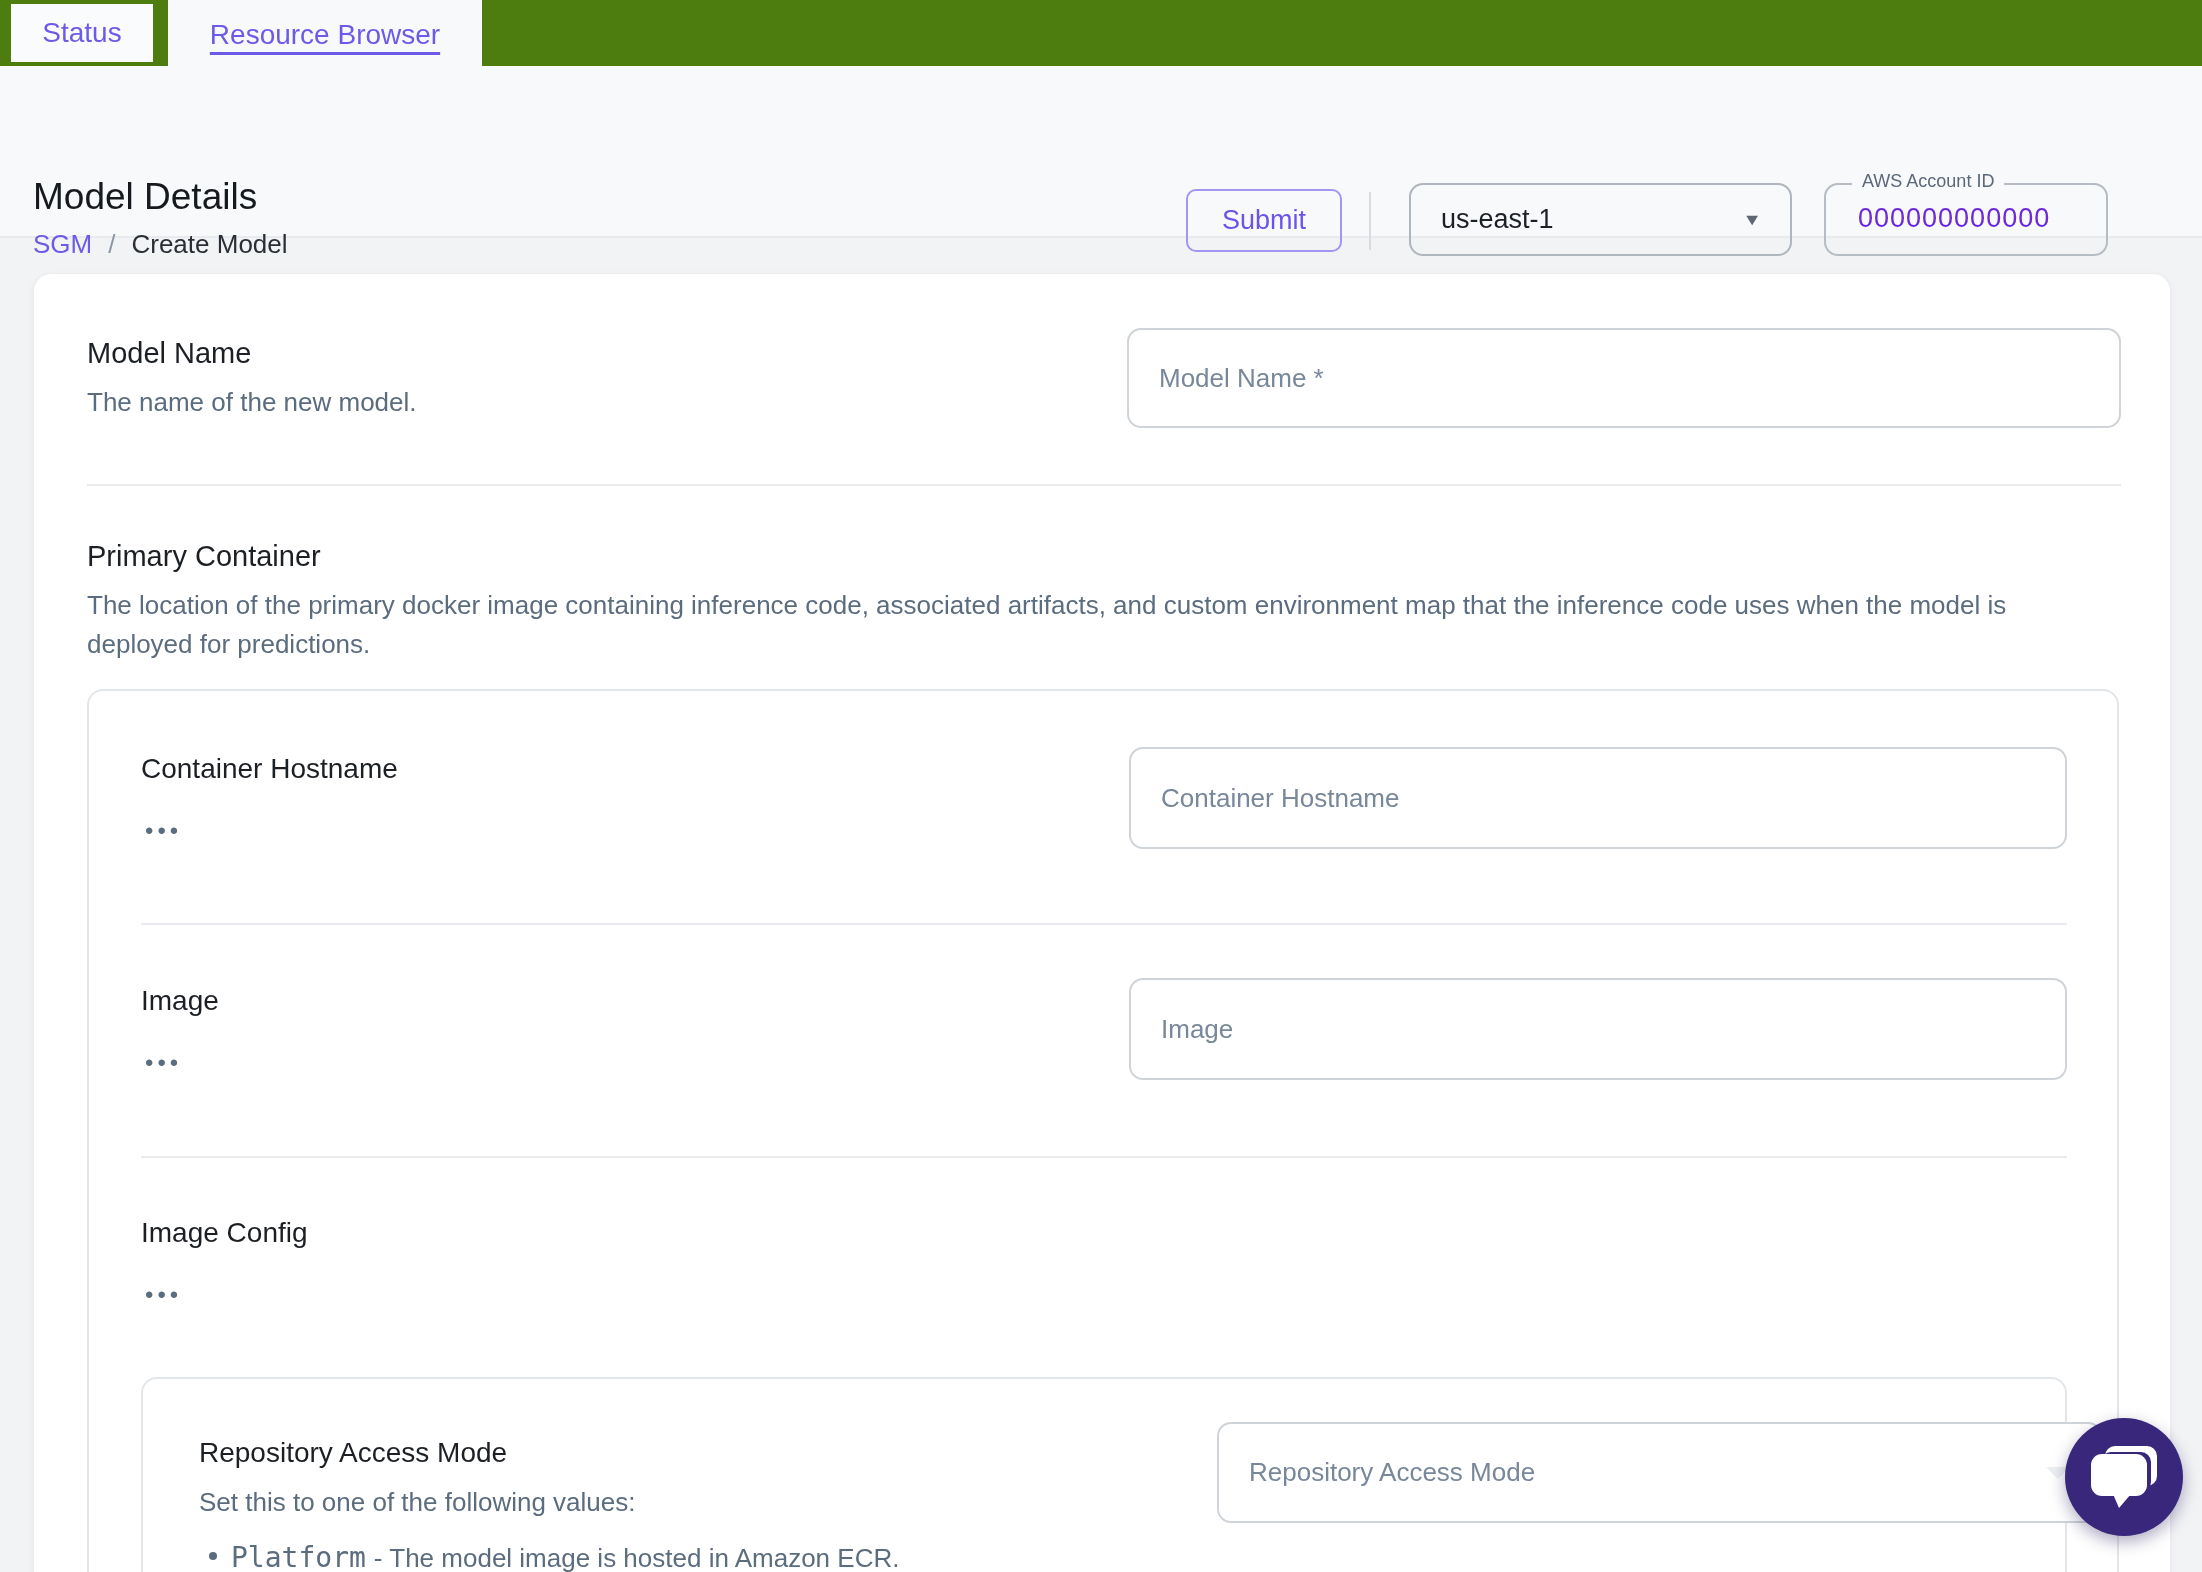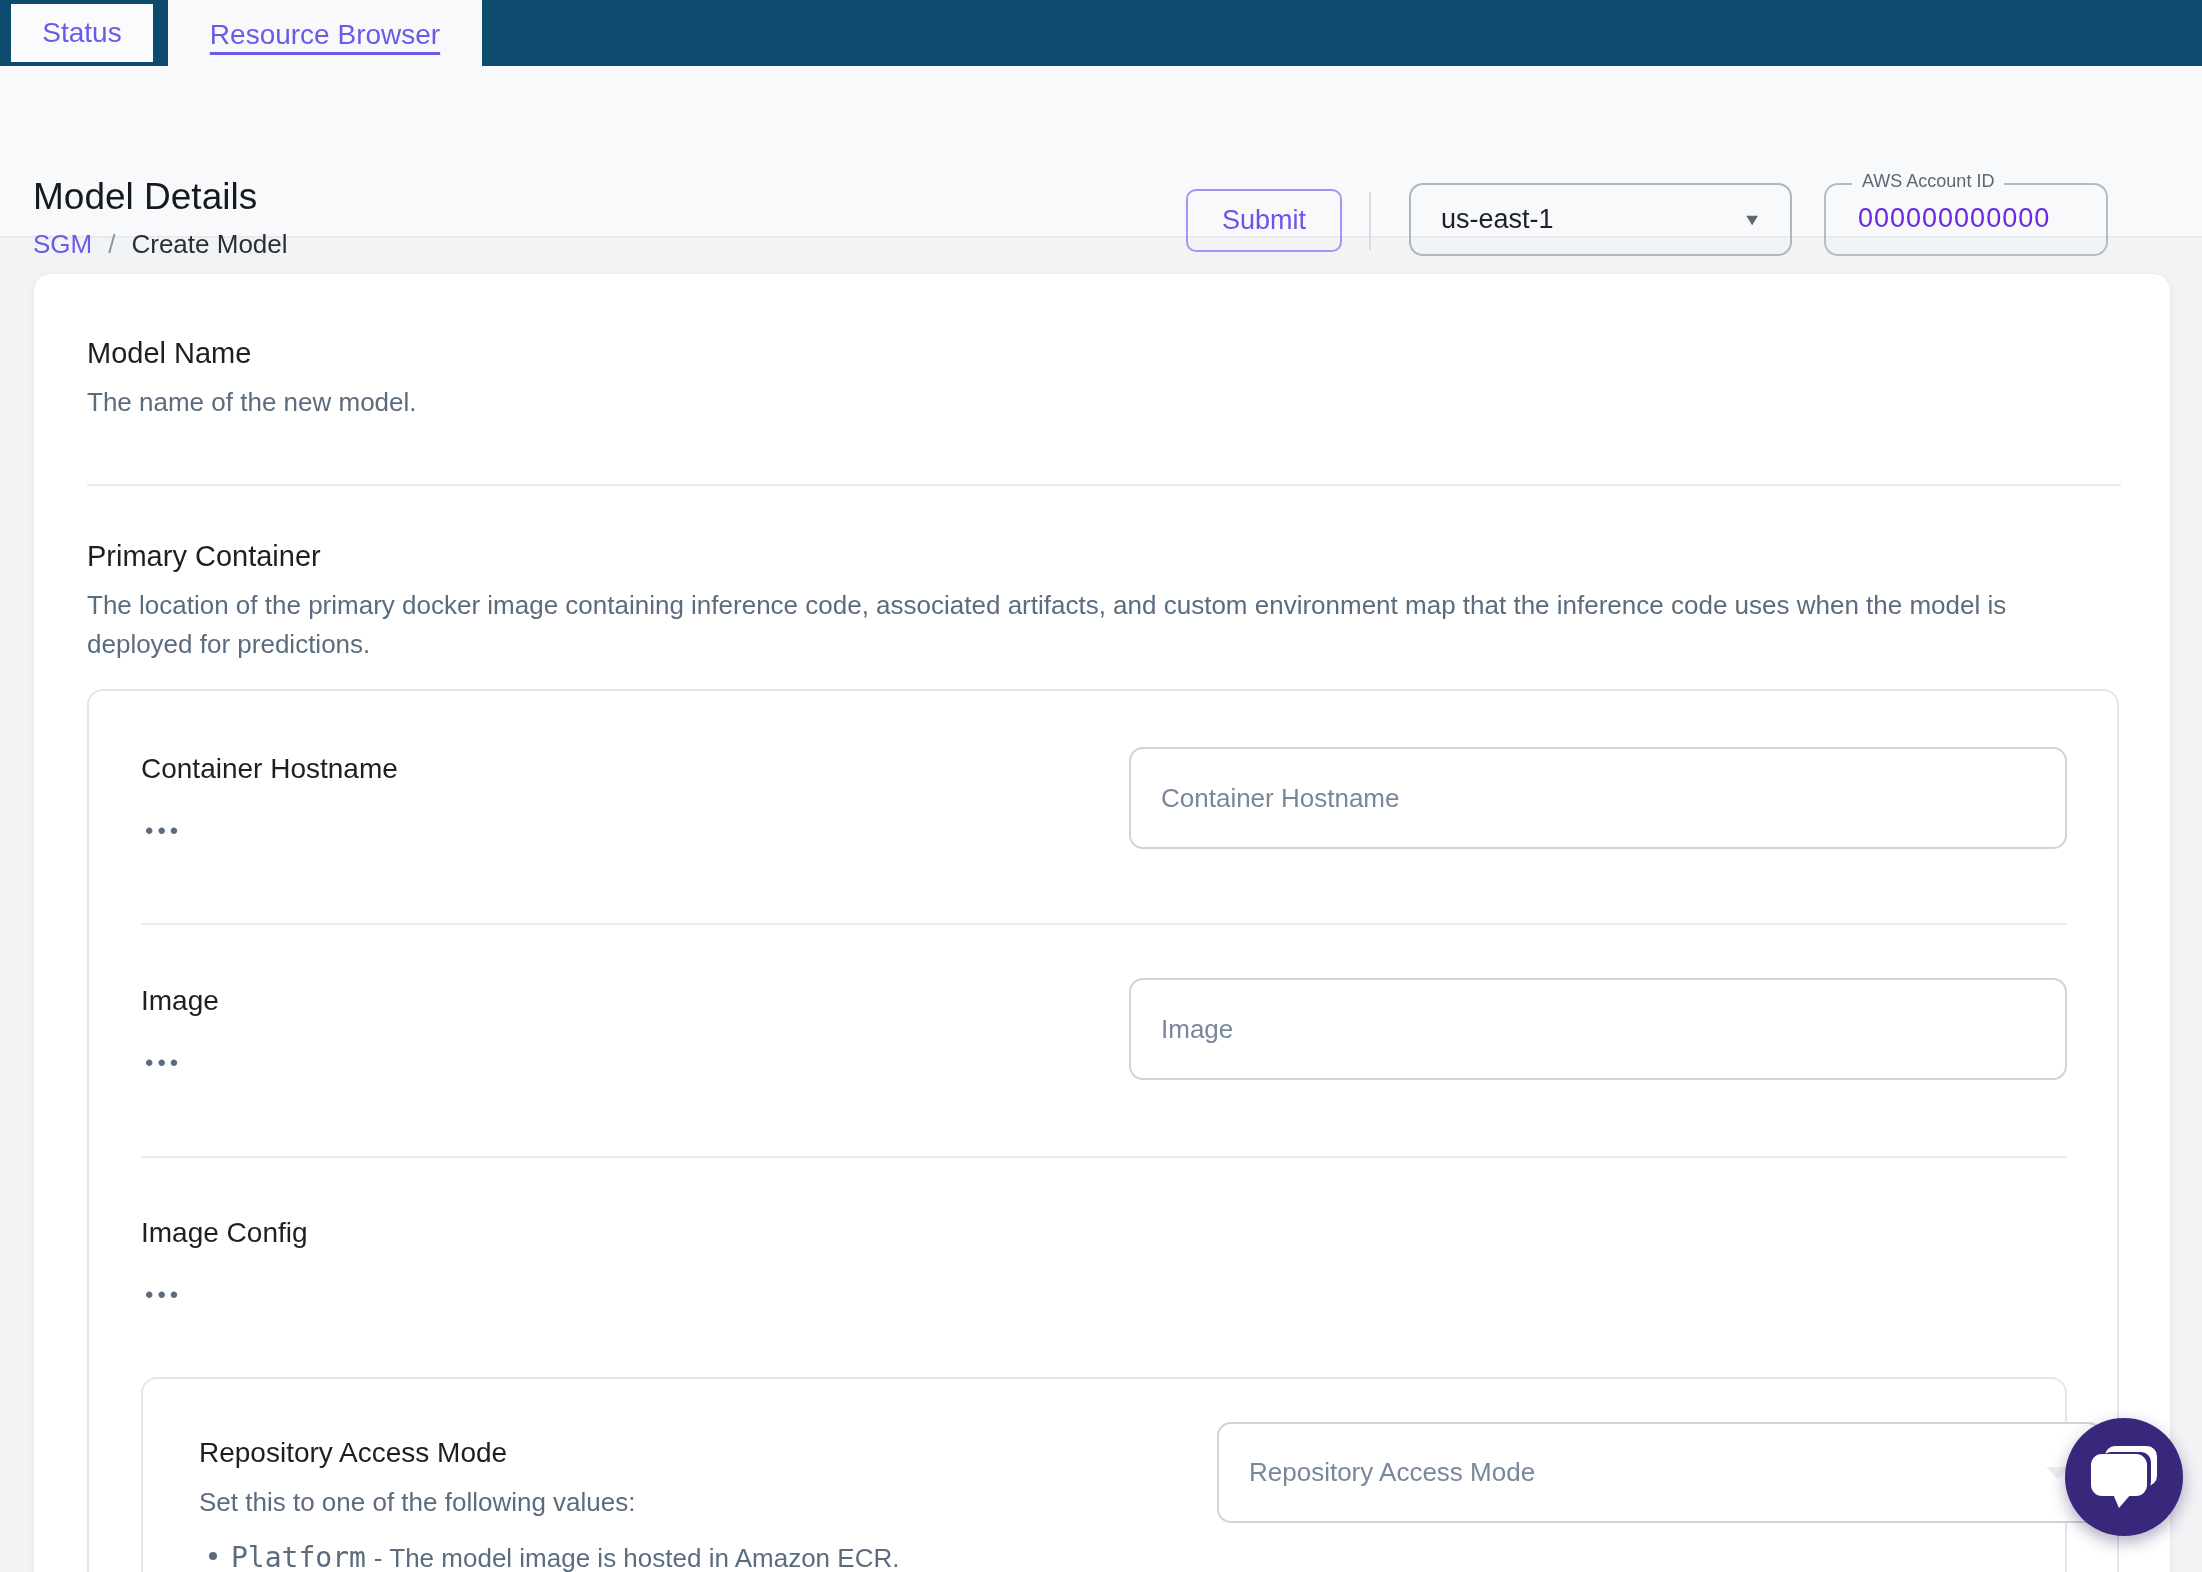--- a/index.html
+++ b/index.html
@@ -6,21 +6,21 @@
   html,body { width:2202px; height:1572px; overflow:hidden; }
   body {
     font-family:"Liberation Sans", sans-serif;
     background:#f2f3f5;
     color:#1c2025;
     position:relative;
   }
   
   .tabstrip {
     position:absolute; left:0; top:0; width:2202px; height:66px;
-    background:#0c4a6e;
+    background:#4d7c0f;
   }
   .tab {
     position:absolute; top:0; height:66px;
     display:flex; align-items:center; justify-content:center;
     font-size:28px; color:#6d5ae6; cursor:pointer;
   }
   .tab.status { left:11px; width:142px; top:4px; height:58px; background:#fafbfc; }
   .tab.resource { left:168px; width:314px; height:70px; background:#f8f9fb; }
   .tab.resource .tab-label { text-decoration:underline; text-decoration-thickness:3px; text-underline-offset:8px; }
   
@@ -141,20 +141,23 @@
   <div class="account-field">
     <span class="account-label">AWS Account ID</span>
     <span class="account-value">000000000000</span>
   </div>
 </div>
 
 <div class="card">
 
   <div class="sec-heading model-name-h">Model Name</div>
   <div class="muted model-name-d">The name of the new model.</div>
+  <div class="text-input mn-input">
+    <span>Model Name *</span>
+  </div>
 
   <div class="divider div-1"></div>
 
   <div class="sec-heading pc-h">Primary Container</div>
   <div class="muted pc-d">The location of the primary docker image containing inference code, associated artifacts, and custom environment map that the inference code uses when the model is deployed for predictions.</div>
 
   <div class="inner1">
 
     <div class="field-row-heading ch-h">Container Hostname</div>
     <div class="dots ch-dots">•••</div>

